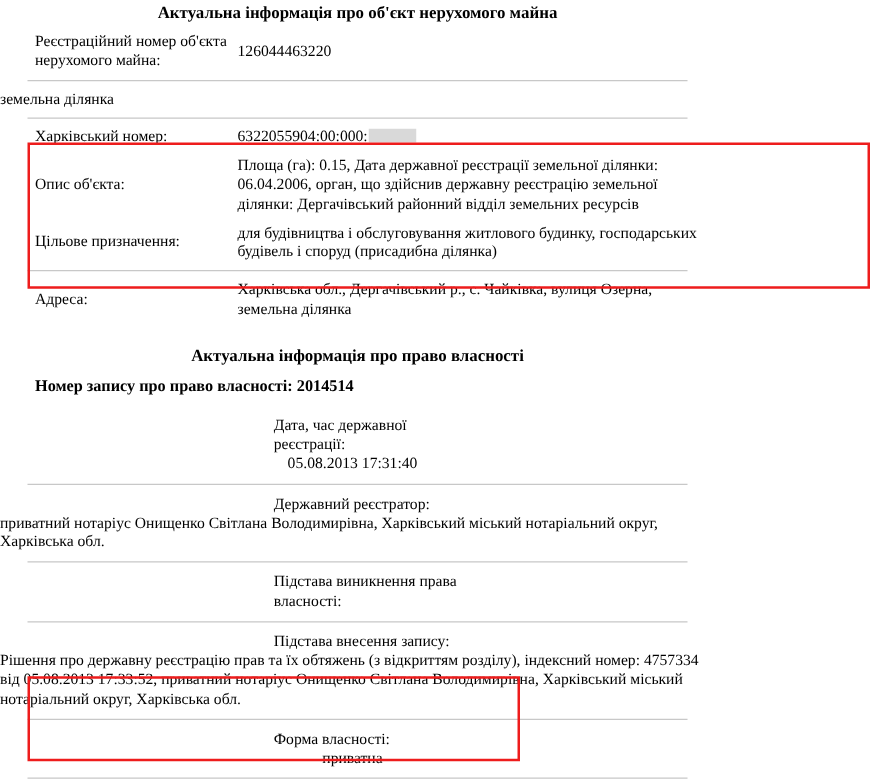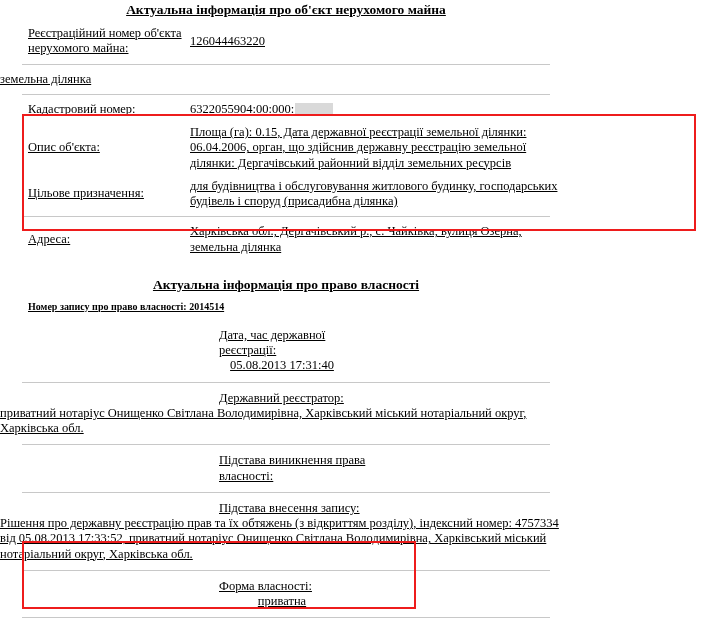--- a/index.html
+++ b/index.html
@@ -14,33 +14,32 @@
     font-size: 12.5px;
     color: #000000;
     position: relative;
     overflow: hidden;
   }
   .page {
     position: relative;
     width: 572px;
     height: 626px;
     padding: 0;
-    text-decoration: underline;
   }
   .section-title {
     text-align: center;
     font-weight: bold;
     font-size: 13.5px;
     margin: 0;
     padding: 2px 0 6px 0;
   }
   .section-title.left {
     text-align: left;
     padding-left: 28px;
-    font-size: 10px;
+    font-size: 13px;
   }
   .rows {
     width: 100%;
     border-collapse: collapse;
   }
   .row {
     display: flex;
     align-items: center;
     padding: 2px 0;
   }
@@ -96,21 +95,21 @@
 
     <div class="divider"></div>
 
     <div class="row">
       <div class="value">земельна ділянка</div>
     </div>
 
     <div class="divider"></div>
 
     <div class="row">
-      <div class="label">Кадастровий номер:</div>
+      <div class="label">Харківський номер:</div>
       <div class="value"><span>6322055904:00:000:</span><span class="redacted"></span></div>
     </div>
 
     <div class="spacer-xs"></div>
 
     <div class="row">
       <div class="label">Опис об'єкта:</div>
       <div class="value">Площа (га): 0.15, Дата державної реєстрації земельної ділянки: 06.04.2006, орган, що здійснив державну реєстрацію земельної ділянки: Дергачівський районний відділ земельних ресурсів</div>
     </div>
 

